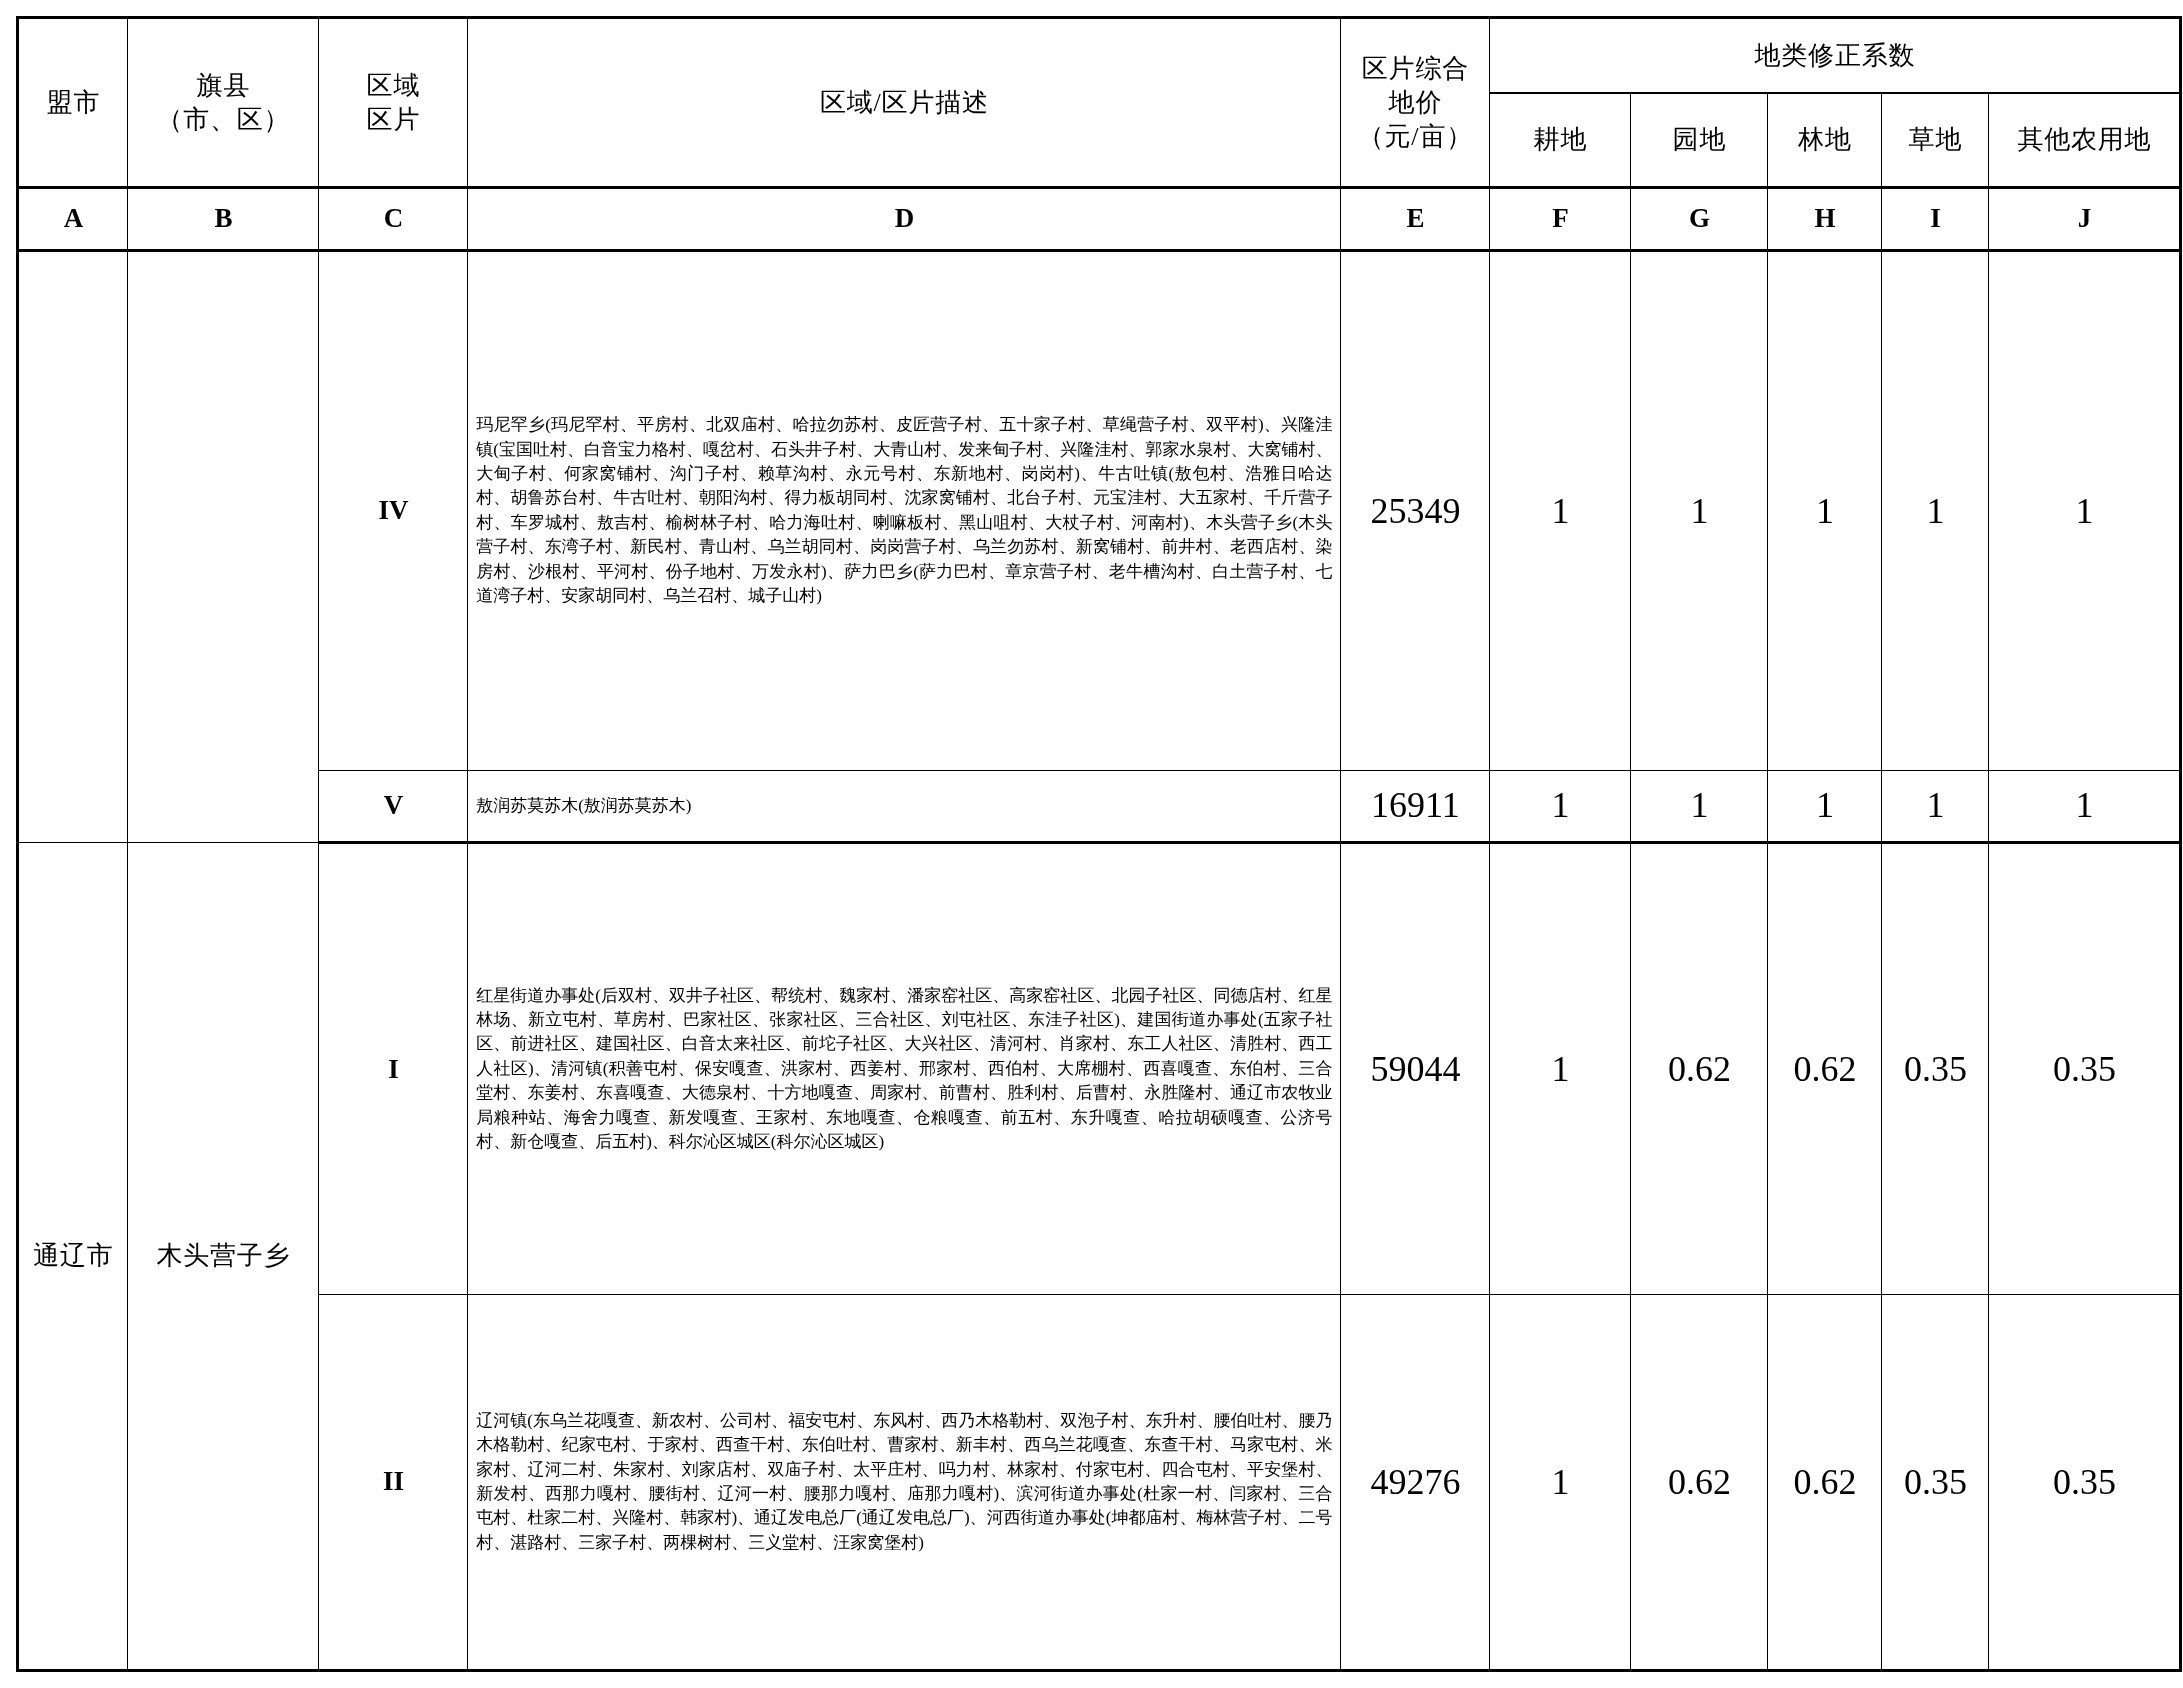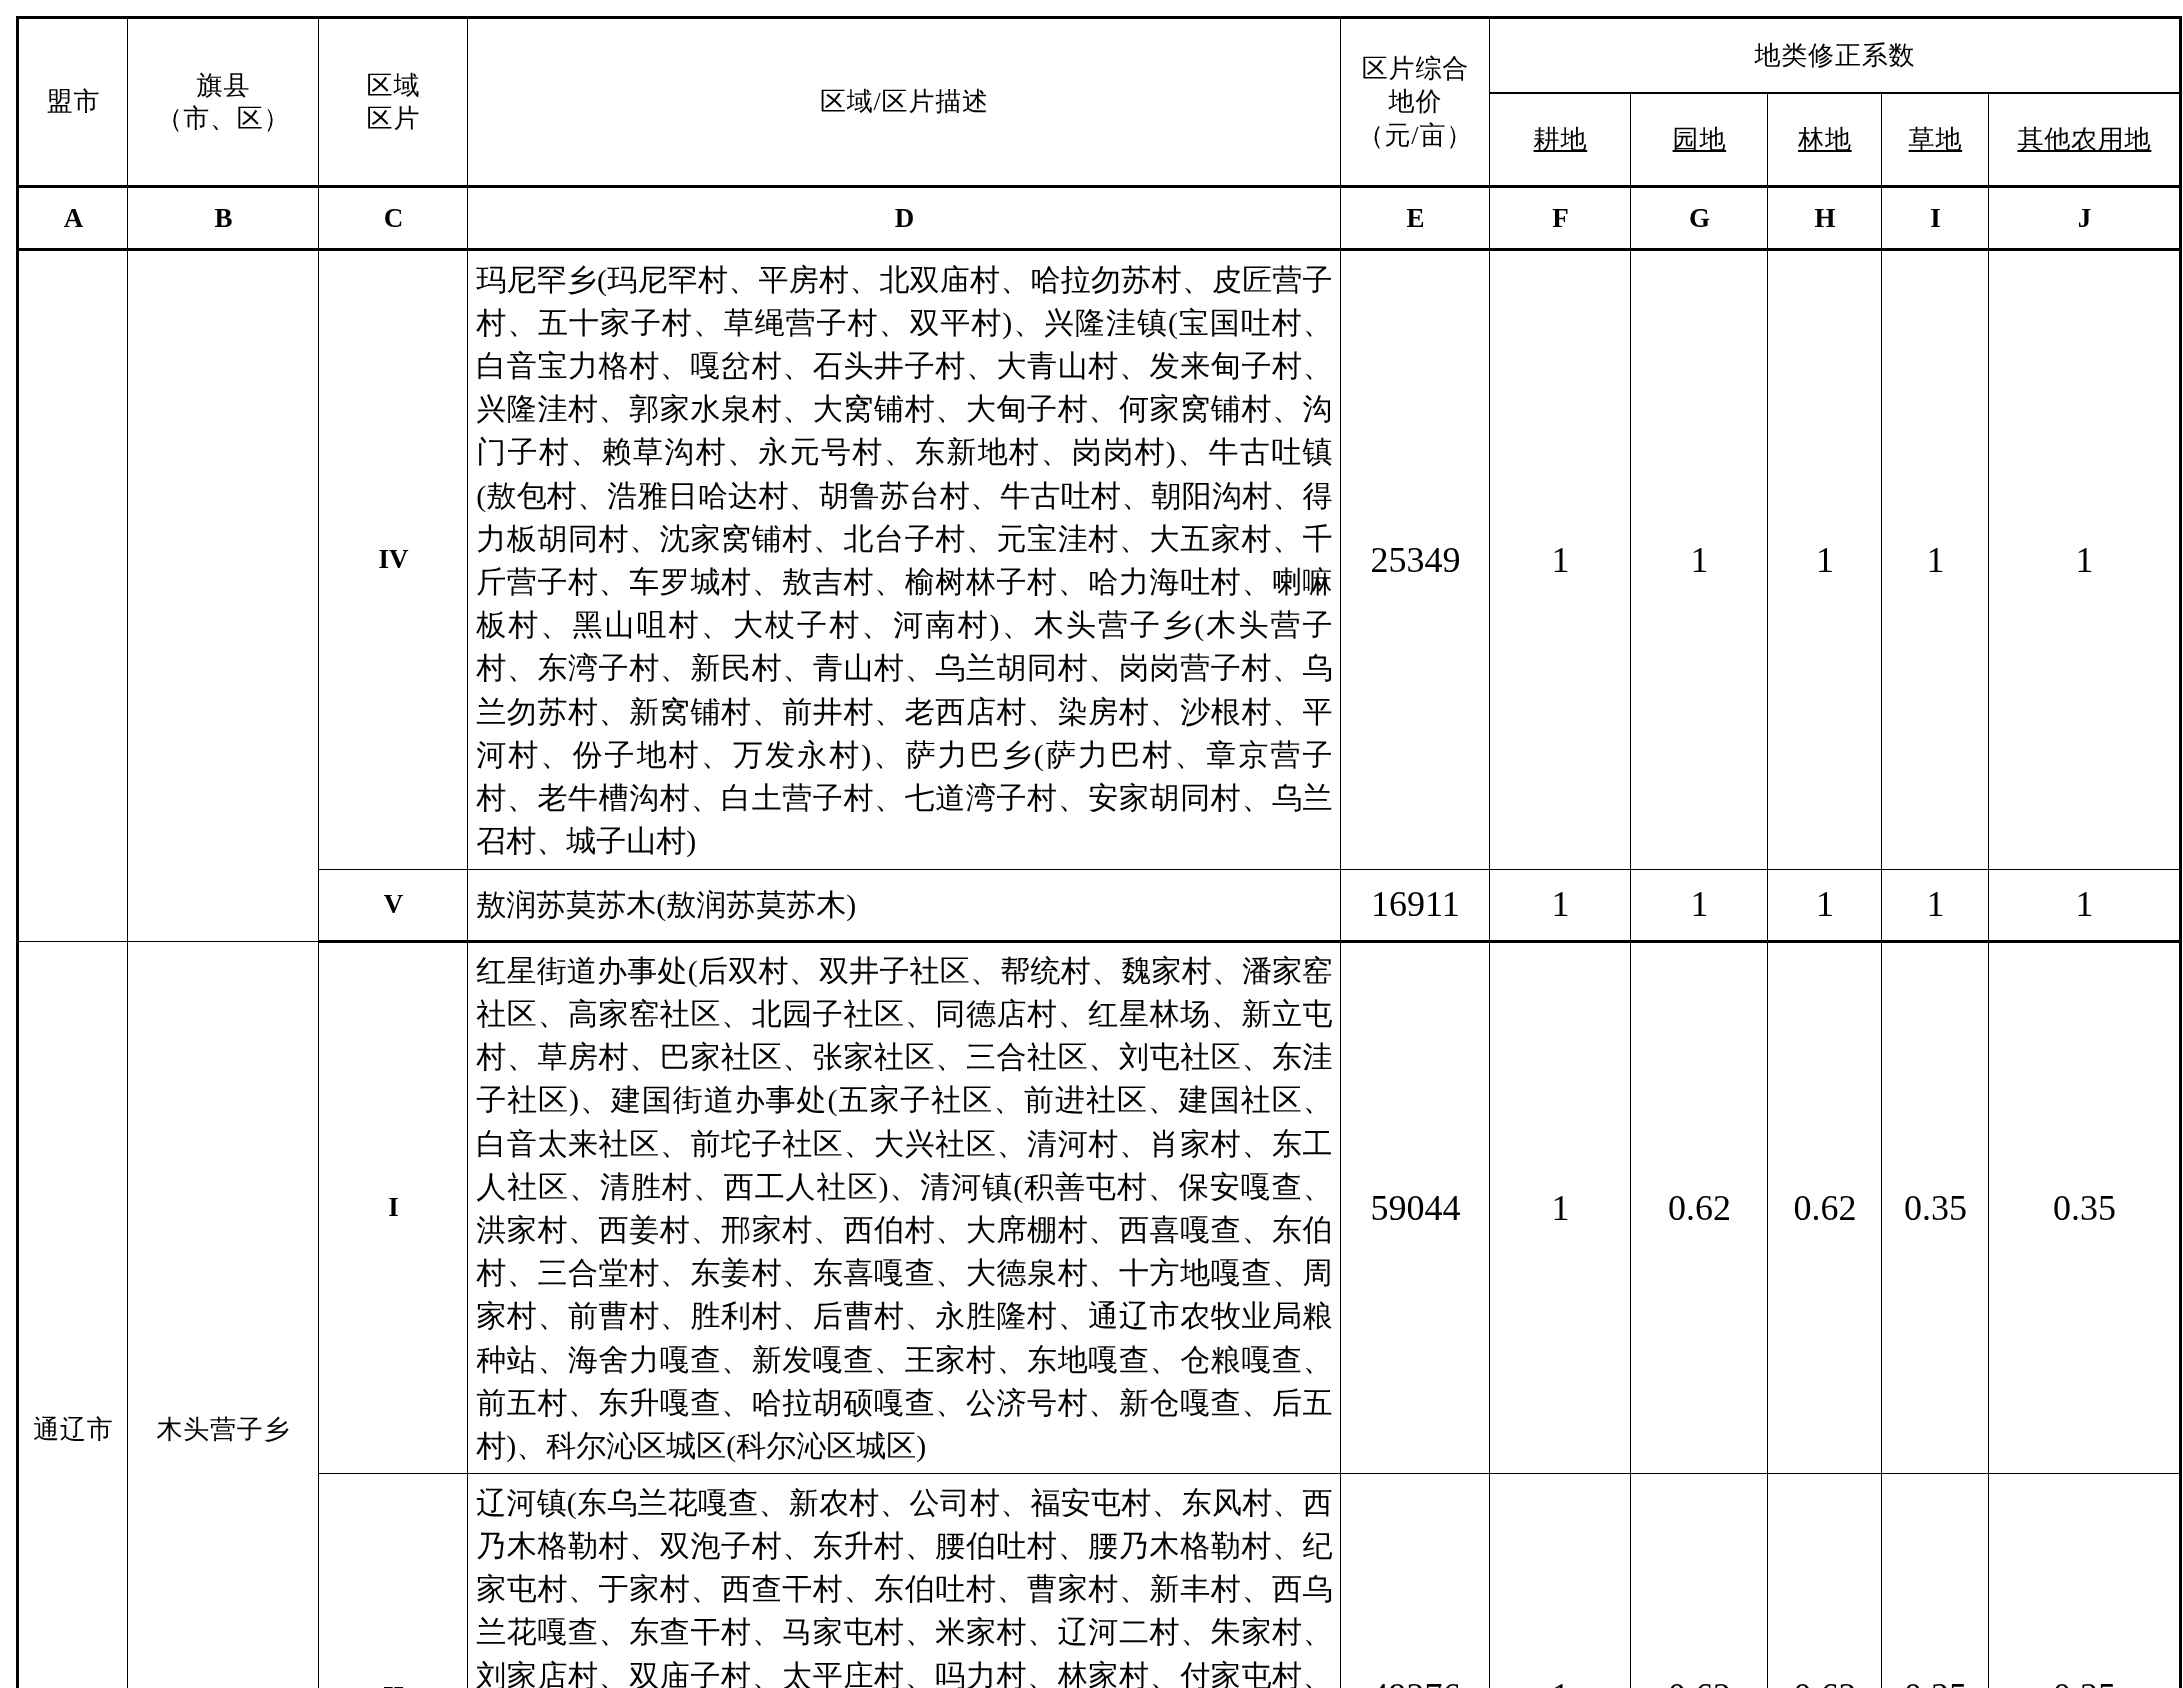--- a/index.html
+++ b/index.html
@@ -34,41 +34,41 @@
     overflow: hidden;
     box-sizing: border-box;
   }
   
   tr.hdr-main { height: 75px; }
   tr.hdr-sub  { height: 94px; }
   tr.hdr-main td, tr.hdr-sub td {
     font-size: 26px;
     letter-spacing: 0.8px;
   }
-  tr.hdr-sub td { border-top-width: 2.3px; text-decoration: underline; }
+  tr.hdr-sub td { border-top-width: 2.3px; }
   
   tr.letters { height: 63px; }
   tr.letters td {
     font-weight: bold;
     font-size: 27px;
     border-top-width: 3.1px;
     border-bottom-width: 3.1px;
   }
   
   tr.row-iv { height: 518px; }
   tr.row-v  { height: 72px; }
   tr.row-1  { height: 451px; }
   tr.row-2  { height: 374px; }
   tr.row-v td { border-bottom-width: 3.9px; }
   td.desc {
     text-align: justify;
     text-align-last: left;
     vertical-align: middle;
     padding: 6.3px 7.8px 6.3px 7.8px;
-    font-size: 30px;
+    font-size: 17px;
     line-height: 1.44;
     white-space: normal;
     font-family: Liberation Serif, serif;
   }
   td.zone  { font-size: 27px; font-weight: bold; }
   td.num   { font-size: 36px; }
   td.place { font-size: 26px; letter-spacing: 0.8px; }
 </style>
 </head>
 <body>

